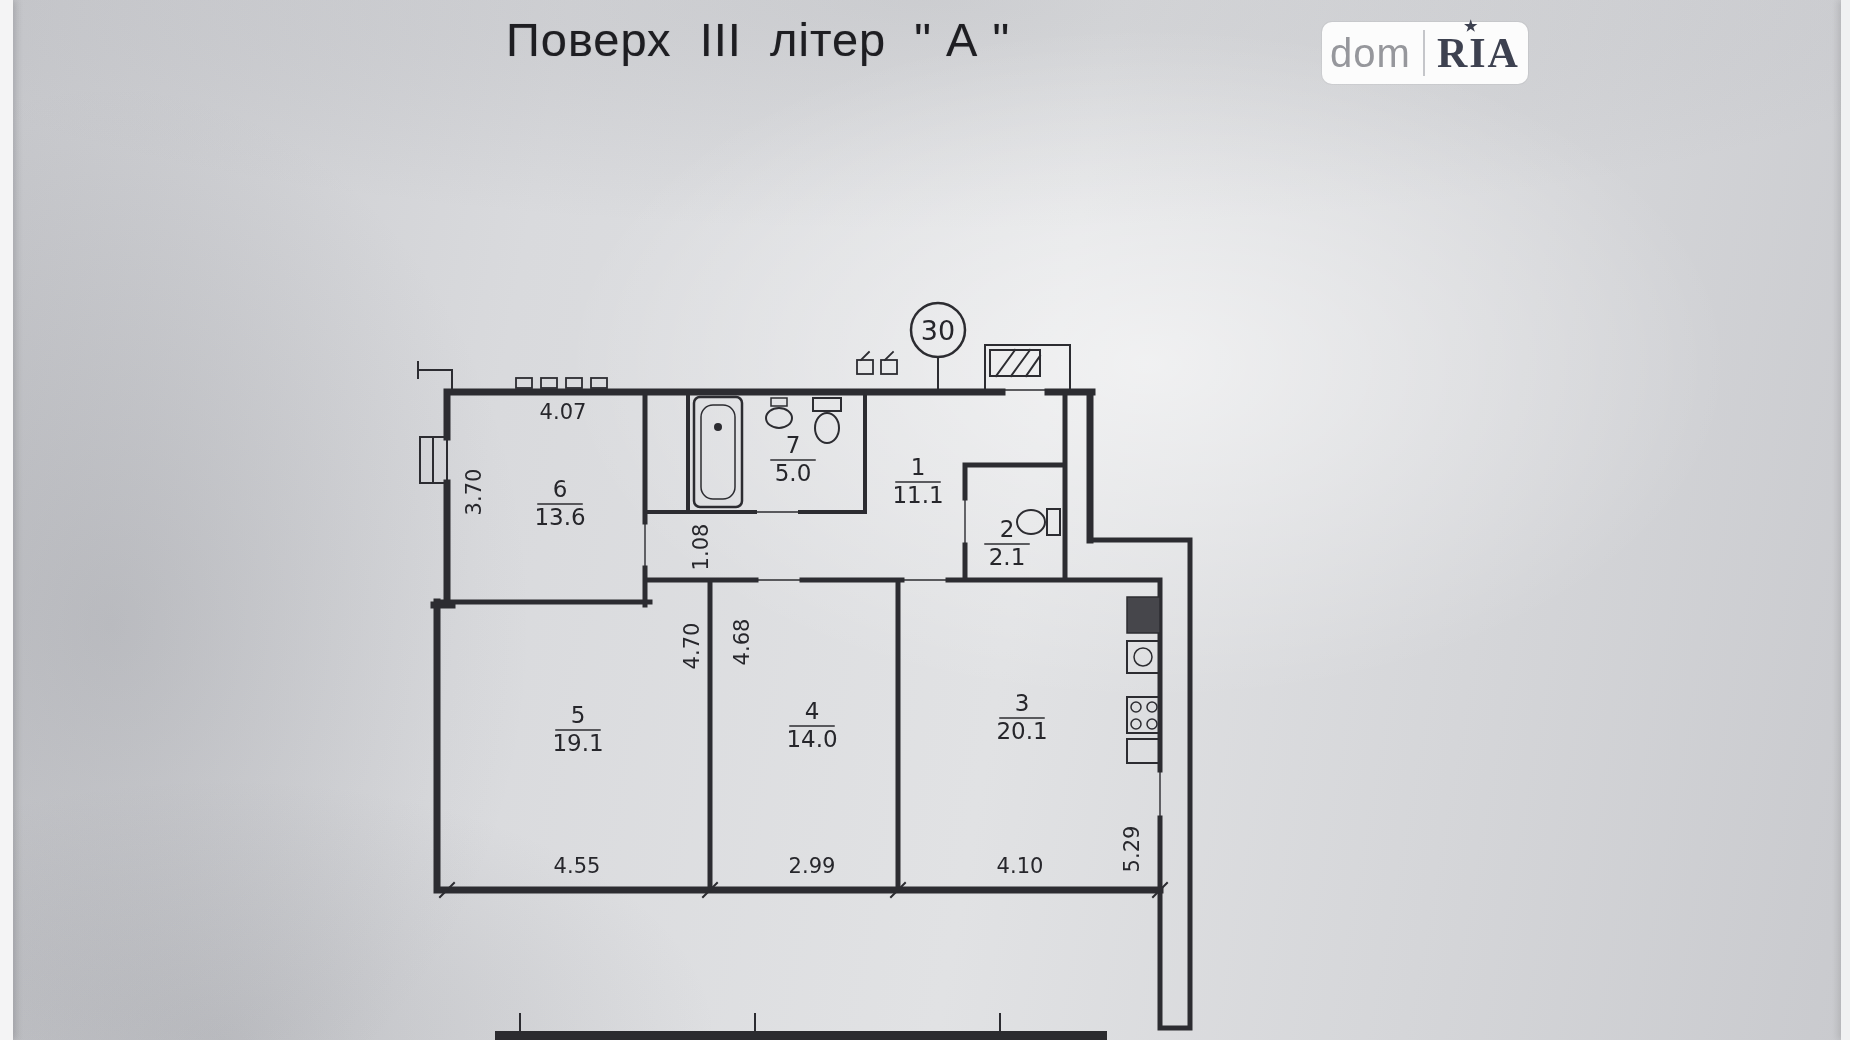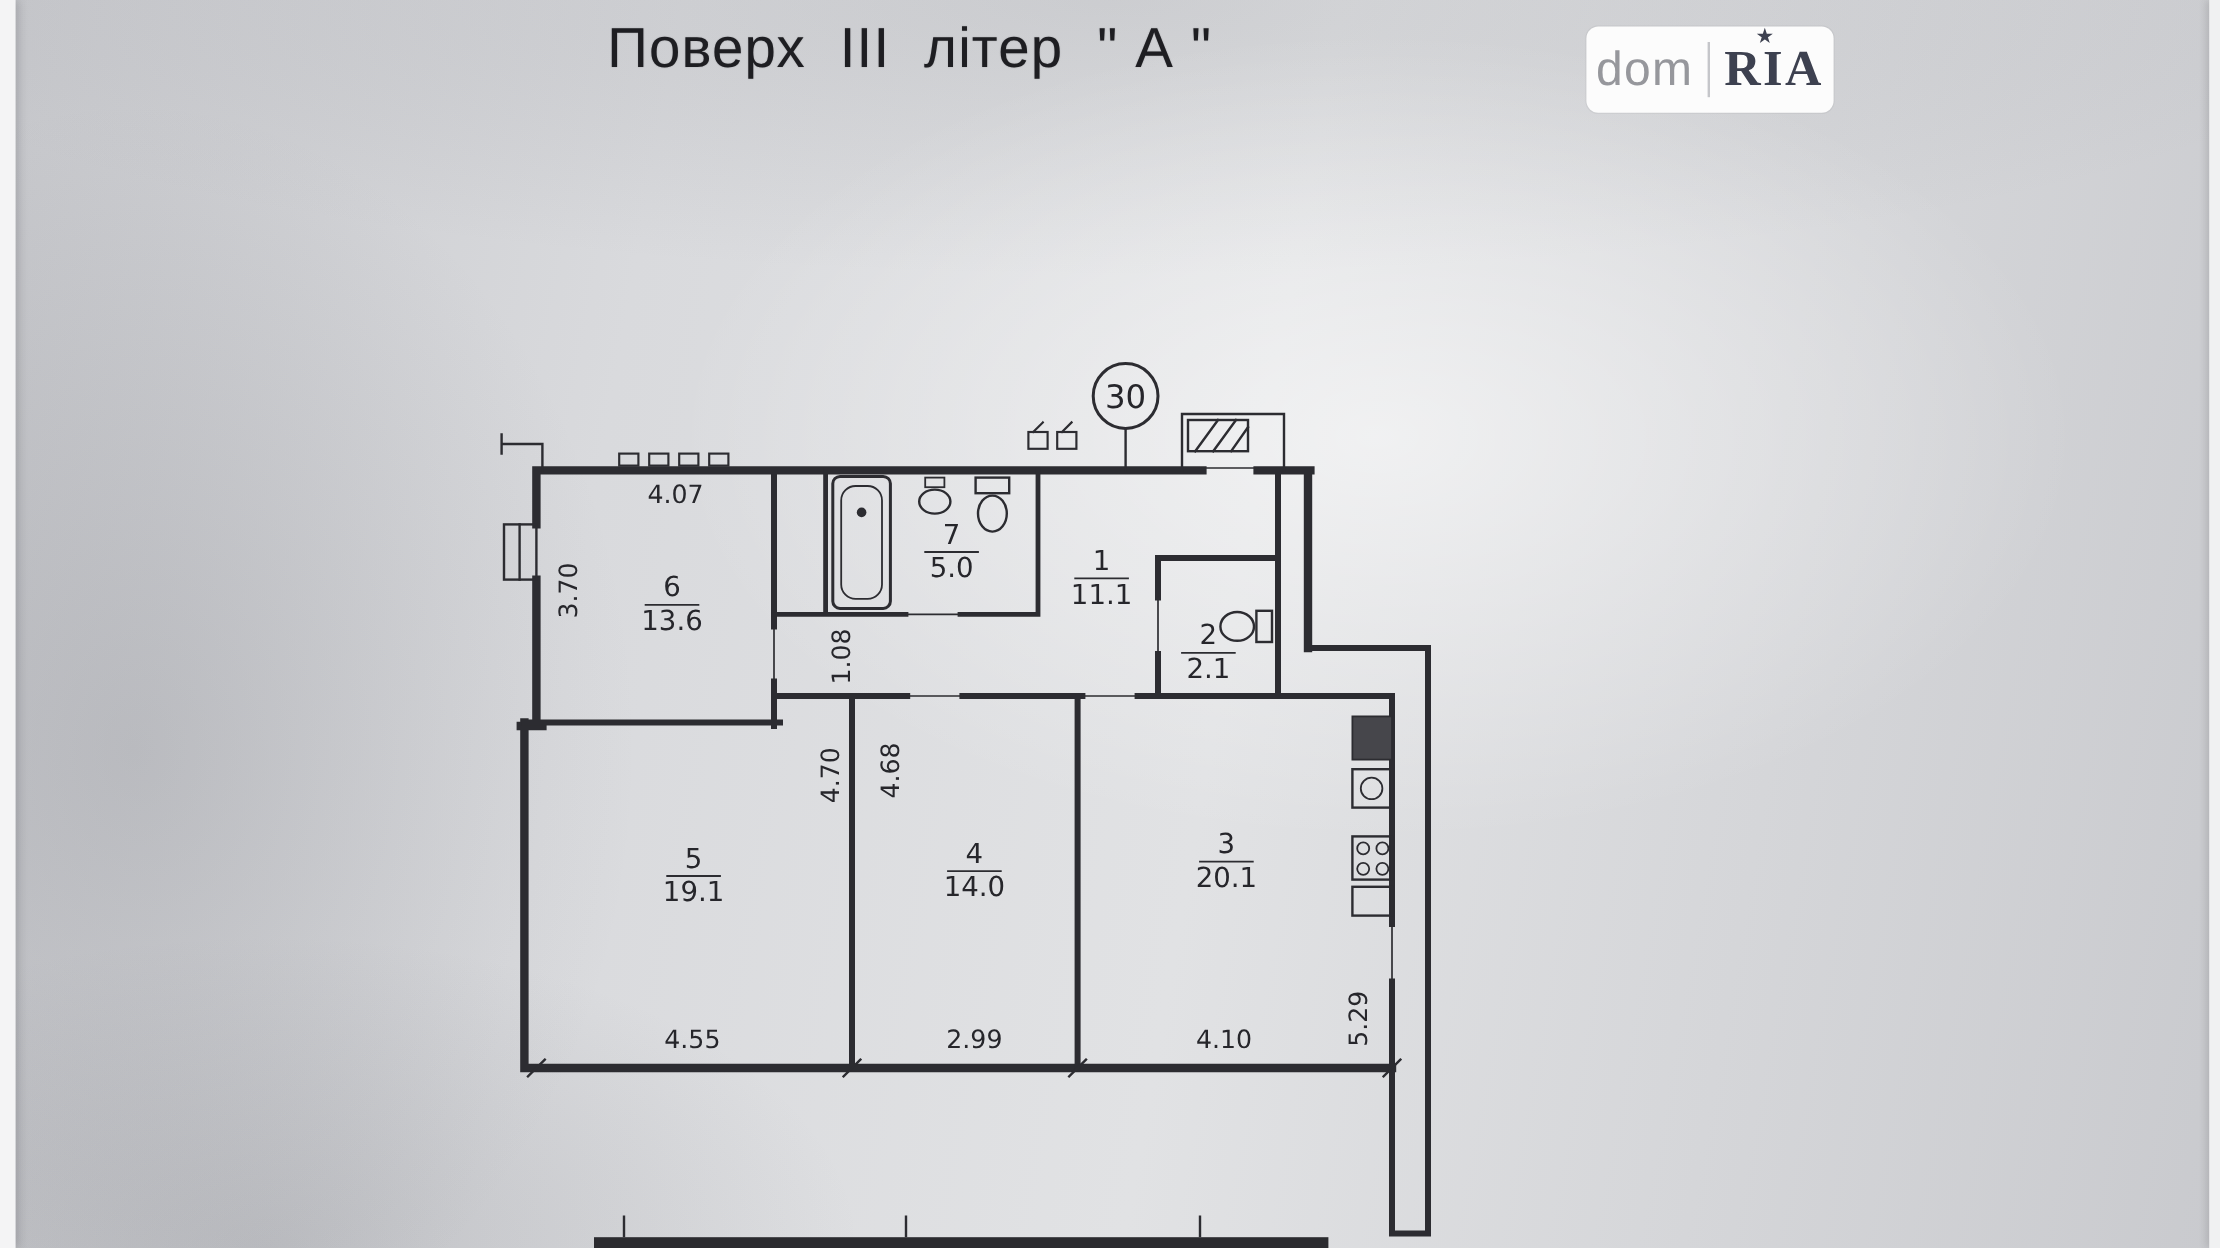--- a/index.html
+++ b/index.html
@@ -20,21 +20,21 @@
   .edge{position:absolute;top:0;height:100%;}
   .edge.left{left:0;width:13px;background:#f4f4f5;box-shadow:3px 0 7px rgba(40,40,45,.18);}
   .edge.right{right:0;width:9px;background:#f0f1f2;box-shadow:-3px 0 6px rgba(40,40,45,.14);}
   .title{
     position:absolute;left:506px;top:12px;
     font-family:"Liberation Sans",sans-serif;
     font-size:47px;color:#1e1e22;letter-spacing:1px;white-space:pre;
     text-shadow:0 0 1px rgba(30,30,35,.35);
   }
   .logo{
-    position:absolute;left:1322px;top:22px;width:206px;height:72px;
+    position:absolute;left:1322px;top:22px;width:206px;height:62px;
     background:#fcfcfc;border-radius:10px;
     display:flex;align-items:center;justify-content:center;gap:12px;
     box-shadow:0 0 0 1px rgba(0,0,0,.04);
   }
   .logo-dom{font-family:"Liberation Sans",sans-serif;font-size:40px;color:#96979c;letter-spacing:1px;}
   .logo-divider{width:2px;height:46px;background:#c5c6ca;}
   .logo-ria{position:relative;font-family:"Liberation Serif",serif;font-weight:700;font-size:42px;color:#3d4150;letter-spacing:2px;line-height:1;}
   .logo-star{position:absolute;top:-13px;left:27px;font-size:15px;color:#3d4150;letter-spacing:0;}
   svg{position:absolute;left:0;top:0;}
   svg text{font-family:"DejaVu Sans",sans-serif;fill:#26262b;}

